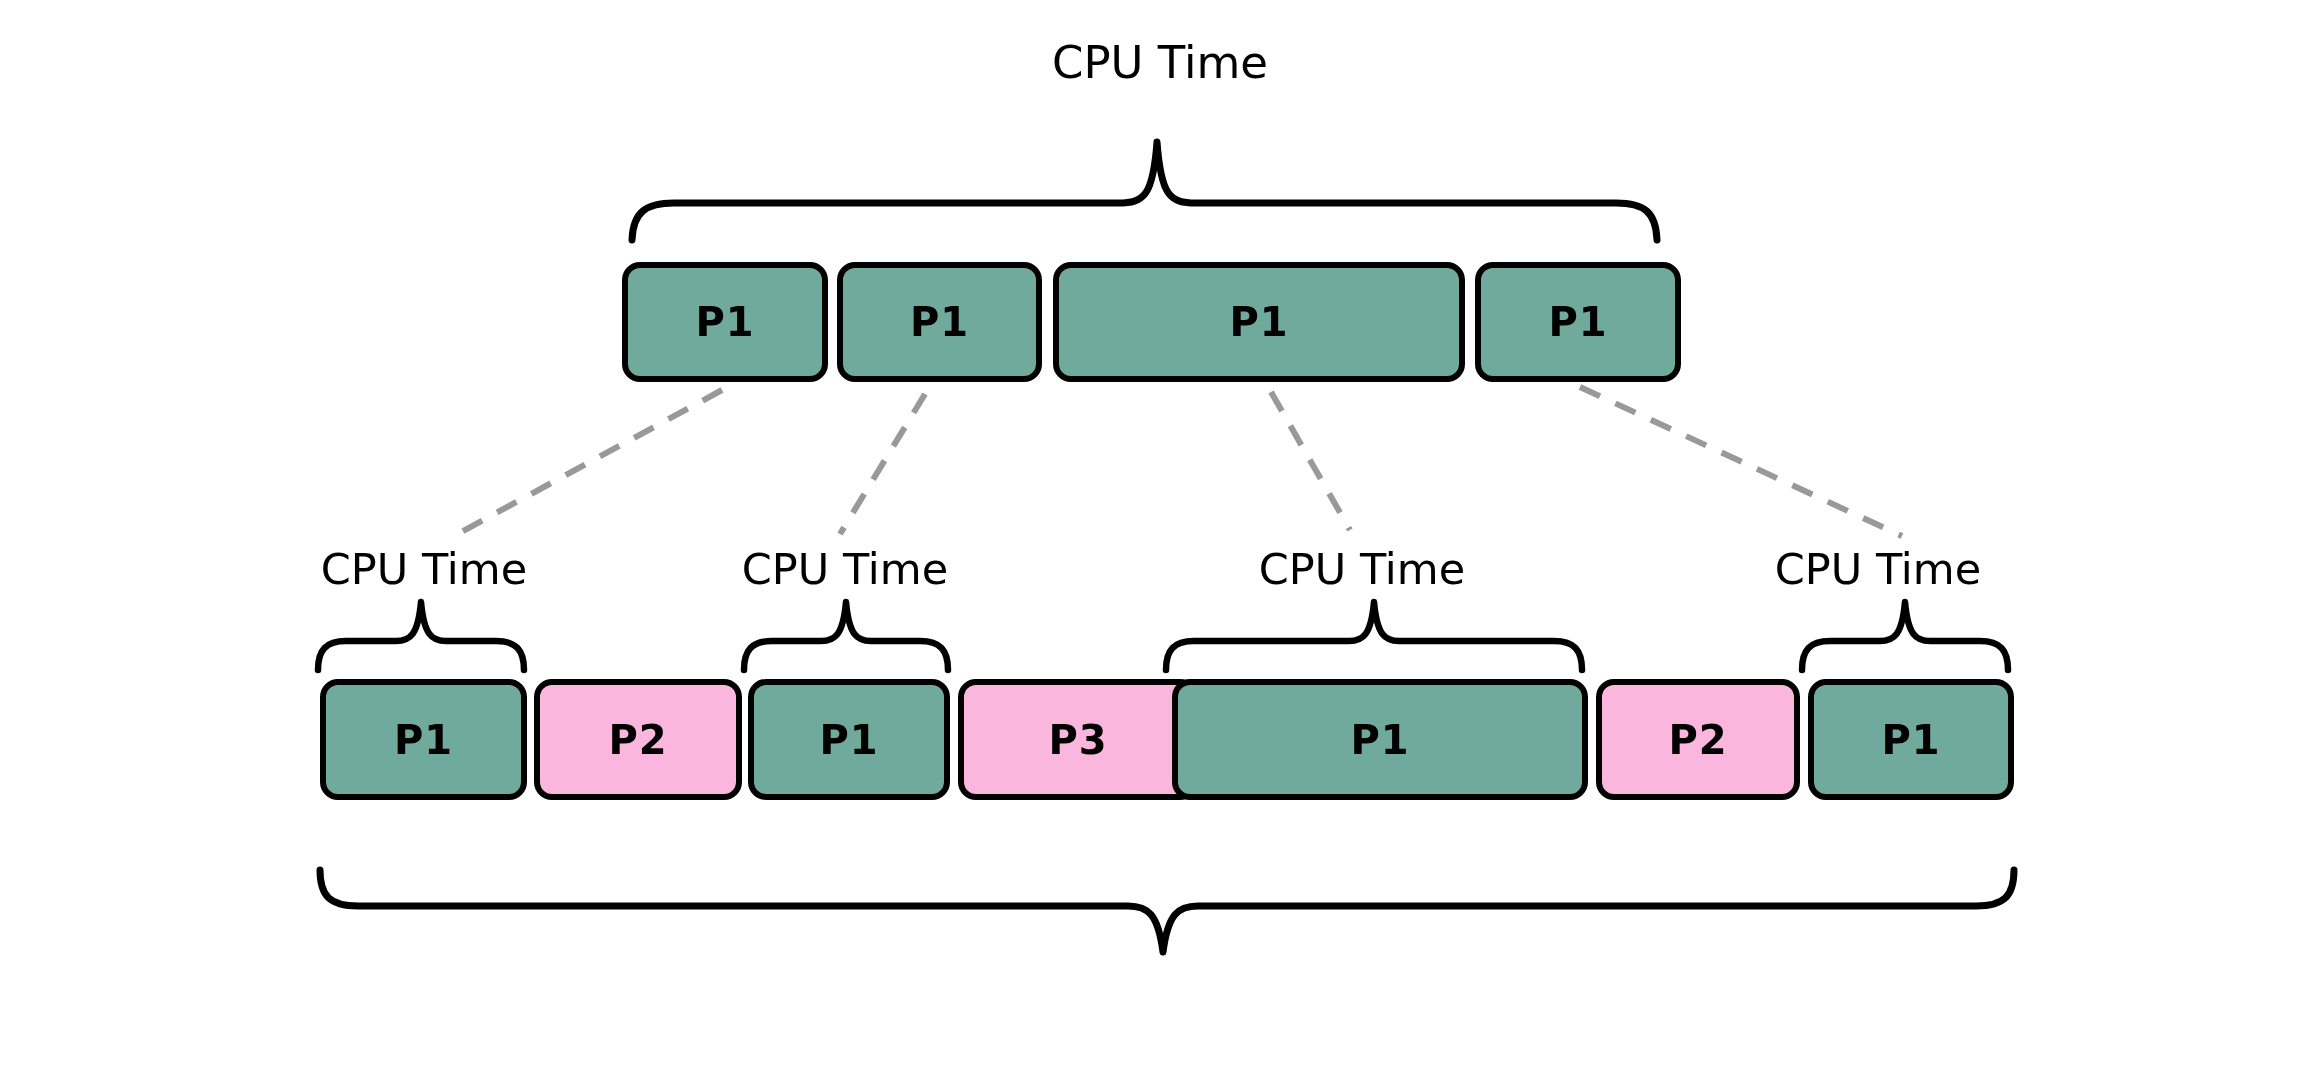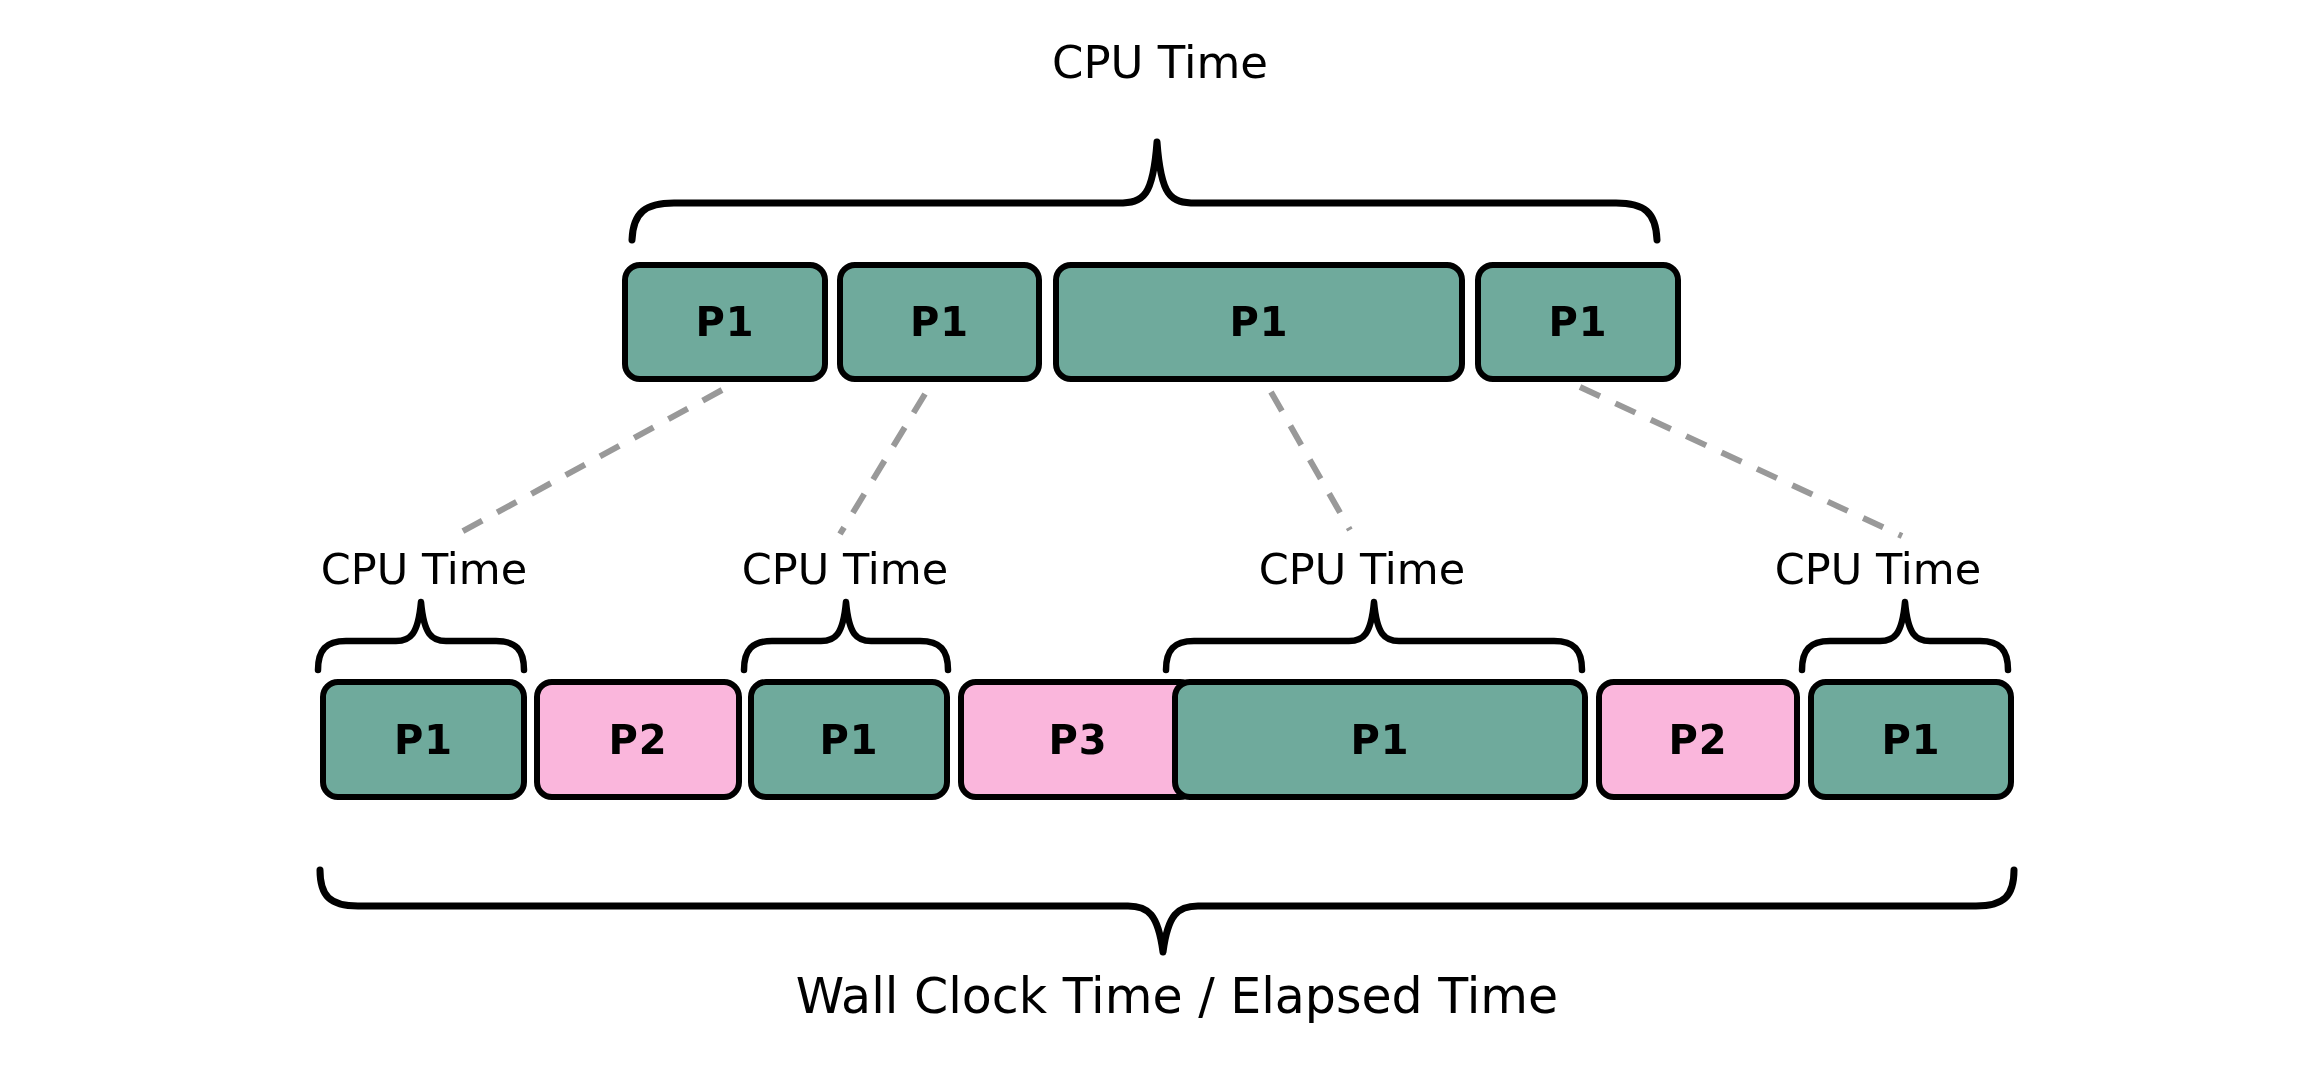--- a/index.html
+++ b/index.html
@@ -80,15 +80,14 @@
   <div class="label cpu-label" style="left: 1718px; top: 544px; width: 320px;">CPU Time</div>
 
   <div class="block" style="left: 320px; top: 679px; width: 207px; height: 121px; background-color: rgb(111, 170, 156);">P1</div>
   <div class="block" style="left: 534px; top: 679px; width: 208px; height: 121px; background-color: rgb(250, 182, 220);">P2</div>
   <div class="block" style="left: 748px; top: 679px; width: 202px; height: 121px; background-color: rgb(111, 170, 156);">P1</div>
   <div class="block" style="left: 958px; top: 679px; width: 240px; height: 121px; background-color: rgb(250, 182, 220);">P3</div>
   <div class="block" style="left: 1172px; top: 679px; width: 416px; height: 121px; background-color: rgb(111, 170, 156);">P1</div>
   <div class="block" style="left: 1596px; top: 679px; width: 204px; height: 121px; background-color: rgb(250, 182, 220);">P2</div>
   <div class="block" style="left: 1808px; top: 679px; width: 206px; height: 121px; background-color: rgb(111, 170, 156);">P1</div>
 
-  <div class="label wall-label" style="left: 777px; top: 968px; width: 800px;">Wall Clock Time / Elapsed Time</div>
 
 </div>
 
 </body></html>

